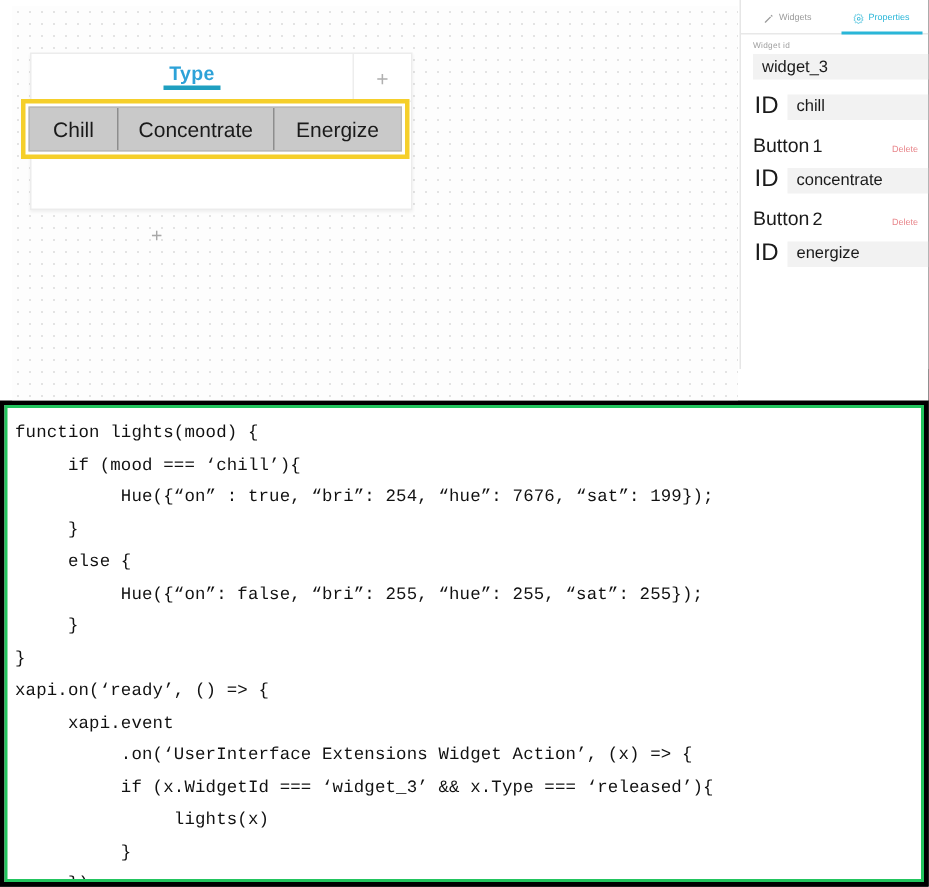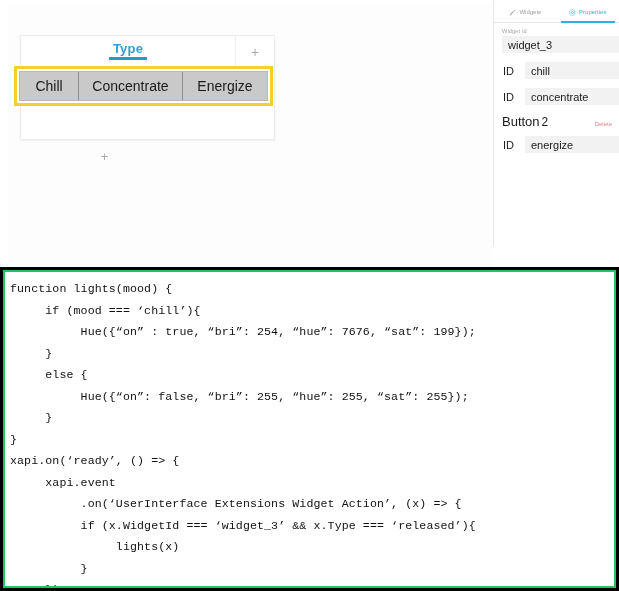--- a/index.html
+++ b/index.html
@@ -250,21 +250,21 @@
     padding-right: 1px;
   }
 
   .id-row {
     display: flex;
     align-items: center;
     padding-left: 9px;
     margin-top: 3px;
   }
   .id-label {
-    font-size: 11px;
+    font-size: 16px;
     color: #1a1a1a;
     width: 22px;
     flex: none;
   }
   .id-input {
     height: 17px;
     width: 110px;
     background: #f2f2f2;
     display: flex;
     align-items: center;
@@ -368,20 +368,24 @@
       <div class="btn-block">
         <div class="id-row">
           <span class="id-label">ID</span>
           <span class="id-input">
               <span>chill</span>
             </span>
         </div>
       </div>
 
       <div class="btn-block">
+        <div class="btn-head">
+          <span class="btn-title"><span>Button</span><span class="num">1</span></span>
+          <span class="delete-link">Delete</span>
+        </div>
         <div class="id-row">
           <span class="id-label">ID</span>
           <span class="id-input">
               <span>concentrate</span>
             </span>
         </div>
       </div>
 
       <div class="btn-block">
         <div class="btn-head">

